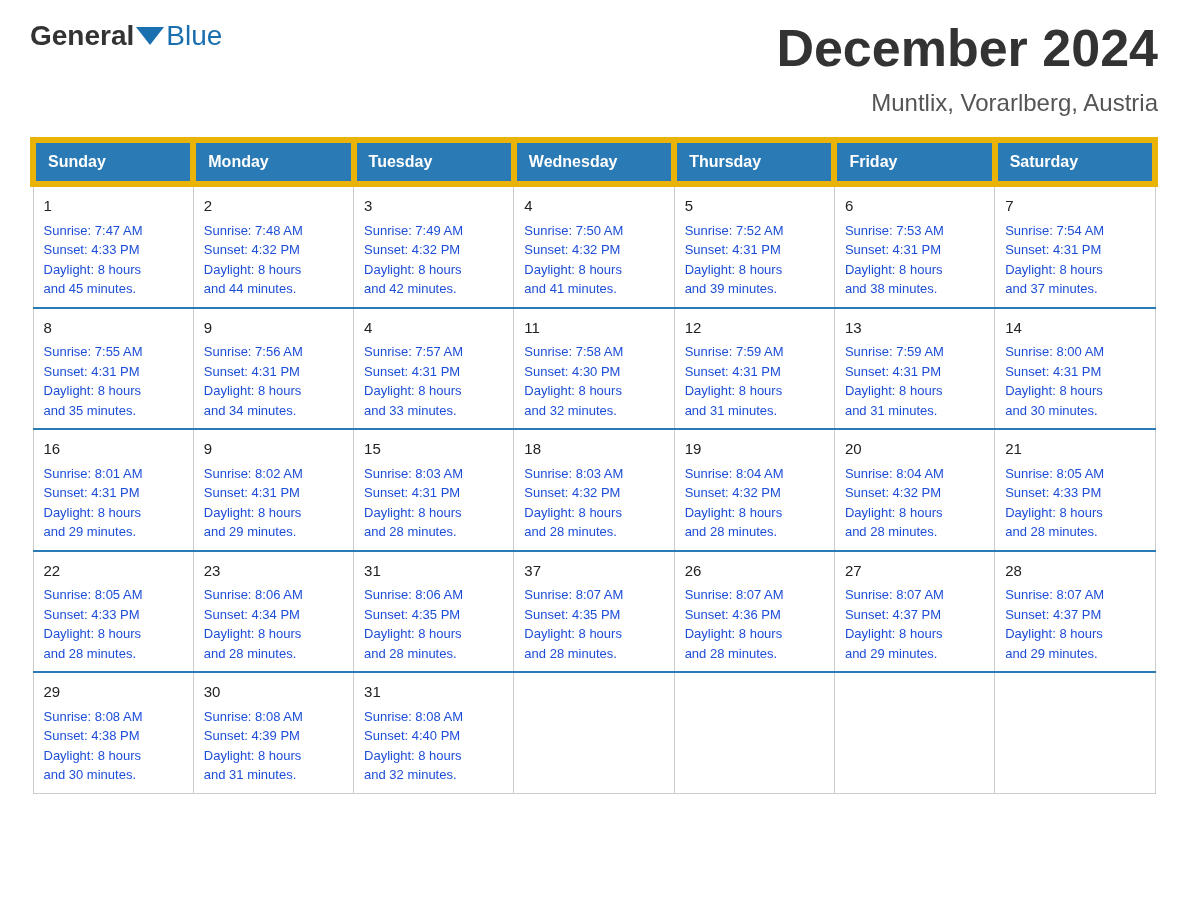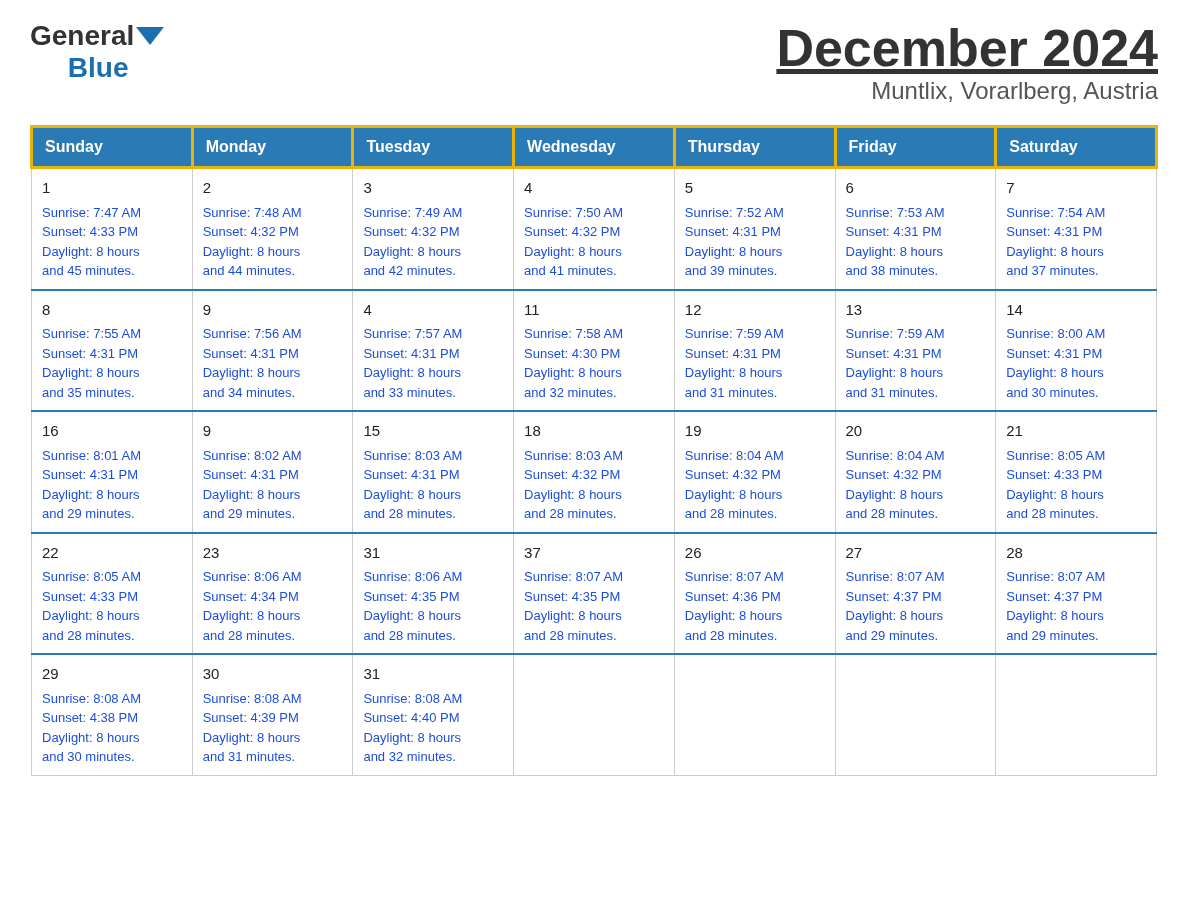--- a/index.html
+++ b/index.html
@@ -12,21 +12,21 @@
       padding: 20px 30px;
     }
     .header {
       display: flex;
       justify-content: space-between;
       align-items: flex-start;
       margin-bottom: 20px;
     }
     .logo {
       display: flex;
-      flex-direction: column;
+      flex-direction: row;
       align-items: center;
     }
     .logo-text {
       display: flex;
       align-items: center;
       font-size: 28px;
       font-weight: bold;
       color: #333;
     }
     .logo-general { color: #333; }
@@ -36,49 +36,48 @@
       border-left: 14px solid transparent;
       border-right: 14px solid transparent;
       border-top: 18px solid #1a6faf;
       display: inline-block;
       margin: 0 2px;
       vertical-align: middle;
     }
     .logo-blue {
       color: #1a6faf;
       font-size: 28px;
-      font-weight: bold;
+      font-weight: normal;
     }
     .title-block {
       text-align: right;
     }
     .calendar-title {
       font-size: 52px;
       font-weight: bold;
       color: #333;
       line-height: 1.1;
-      text-decoration: underline;
     }
     .calendar-subtitle {
       font-size: 24px;
       color: #555;
-      margin-top: 0;
+      margin-top: 12px;
     }
     table {
       width: 100%;
       border-collapse: collapse;
     }
     thead tr th {
       background-color: #2a7ab5;
       color: #fff;
       font-size: 16px;
       font-weight: bold;
       padding: 10px 12px;
       text-align: left;
-      border: 3px solid #eab308;
+      border: 6px solid #eab308;
     }
     tbody tr td {
       vertical-align: top;
       padding: 8px 10px;
       border: 1px solid #ccc;
       font-size: 13px;
       line-height: 1.5;
       width: 14.28%;
       min-height: 100px;
     }

